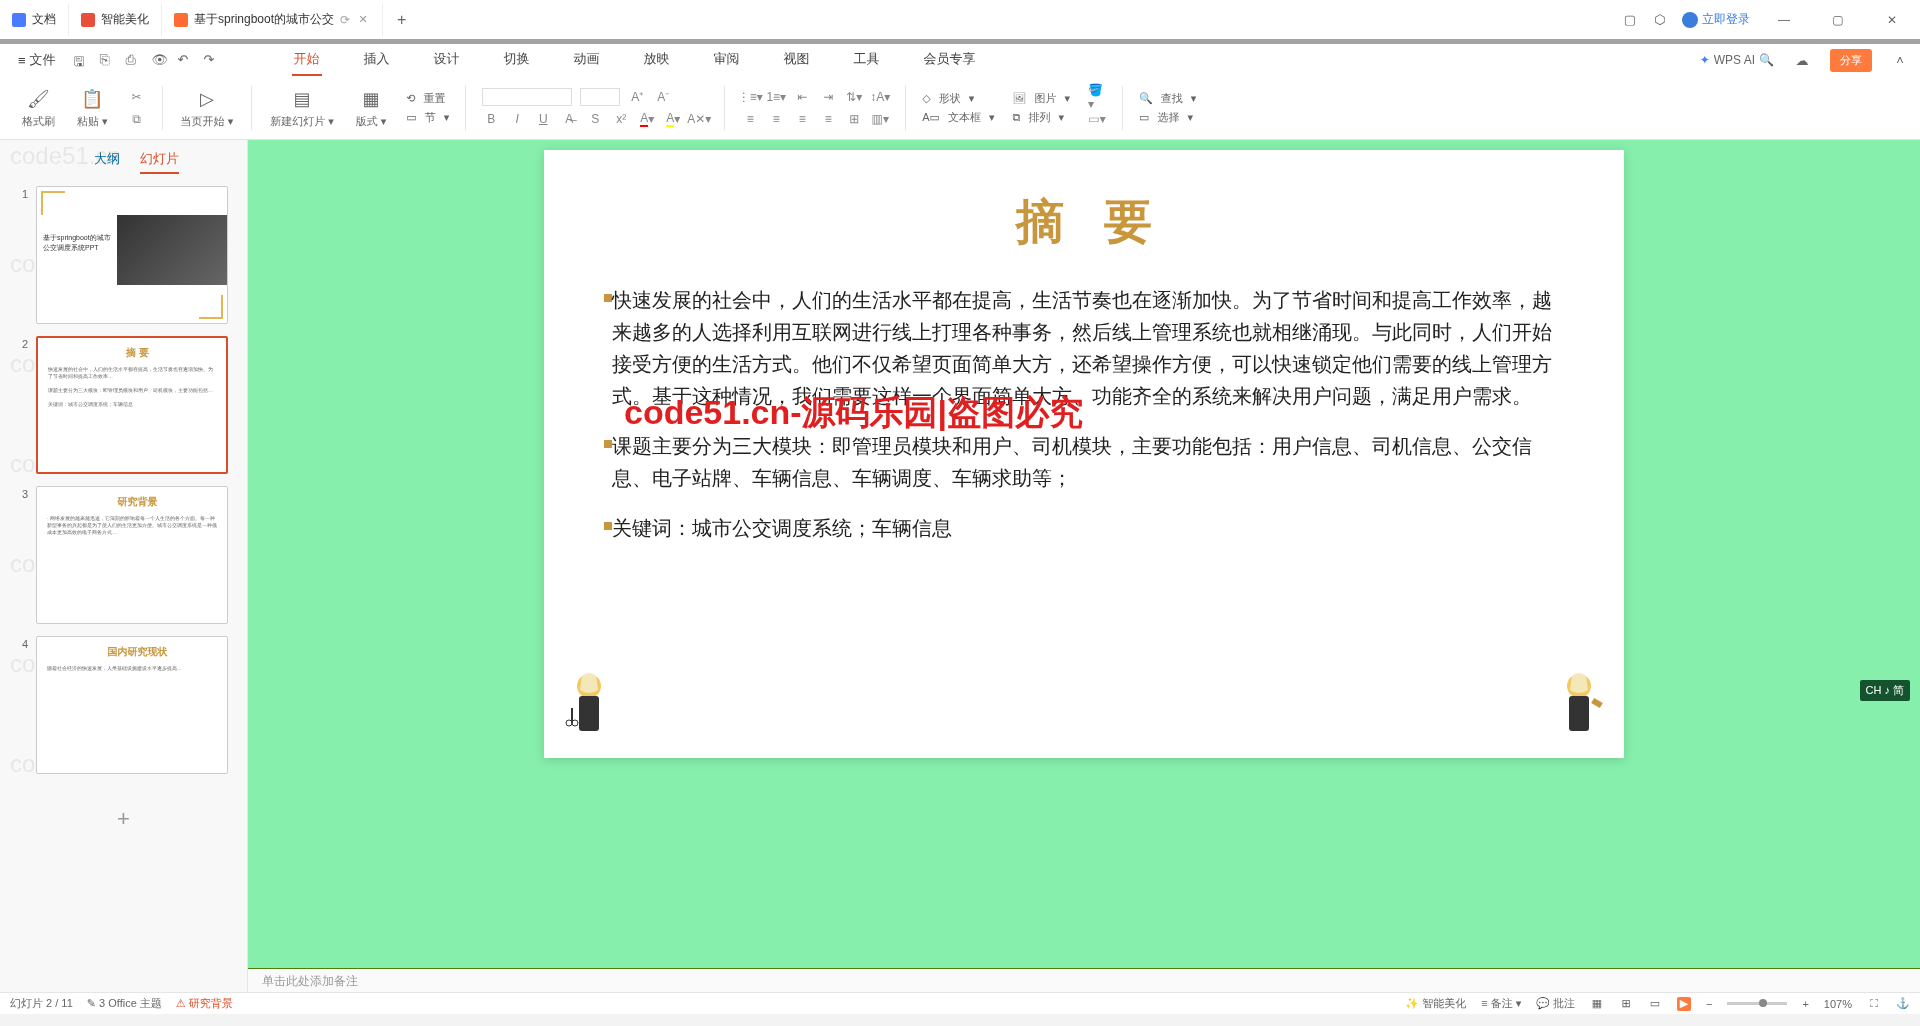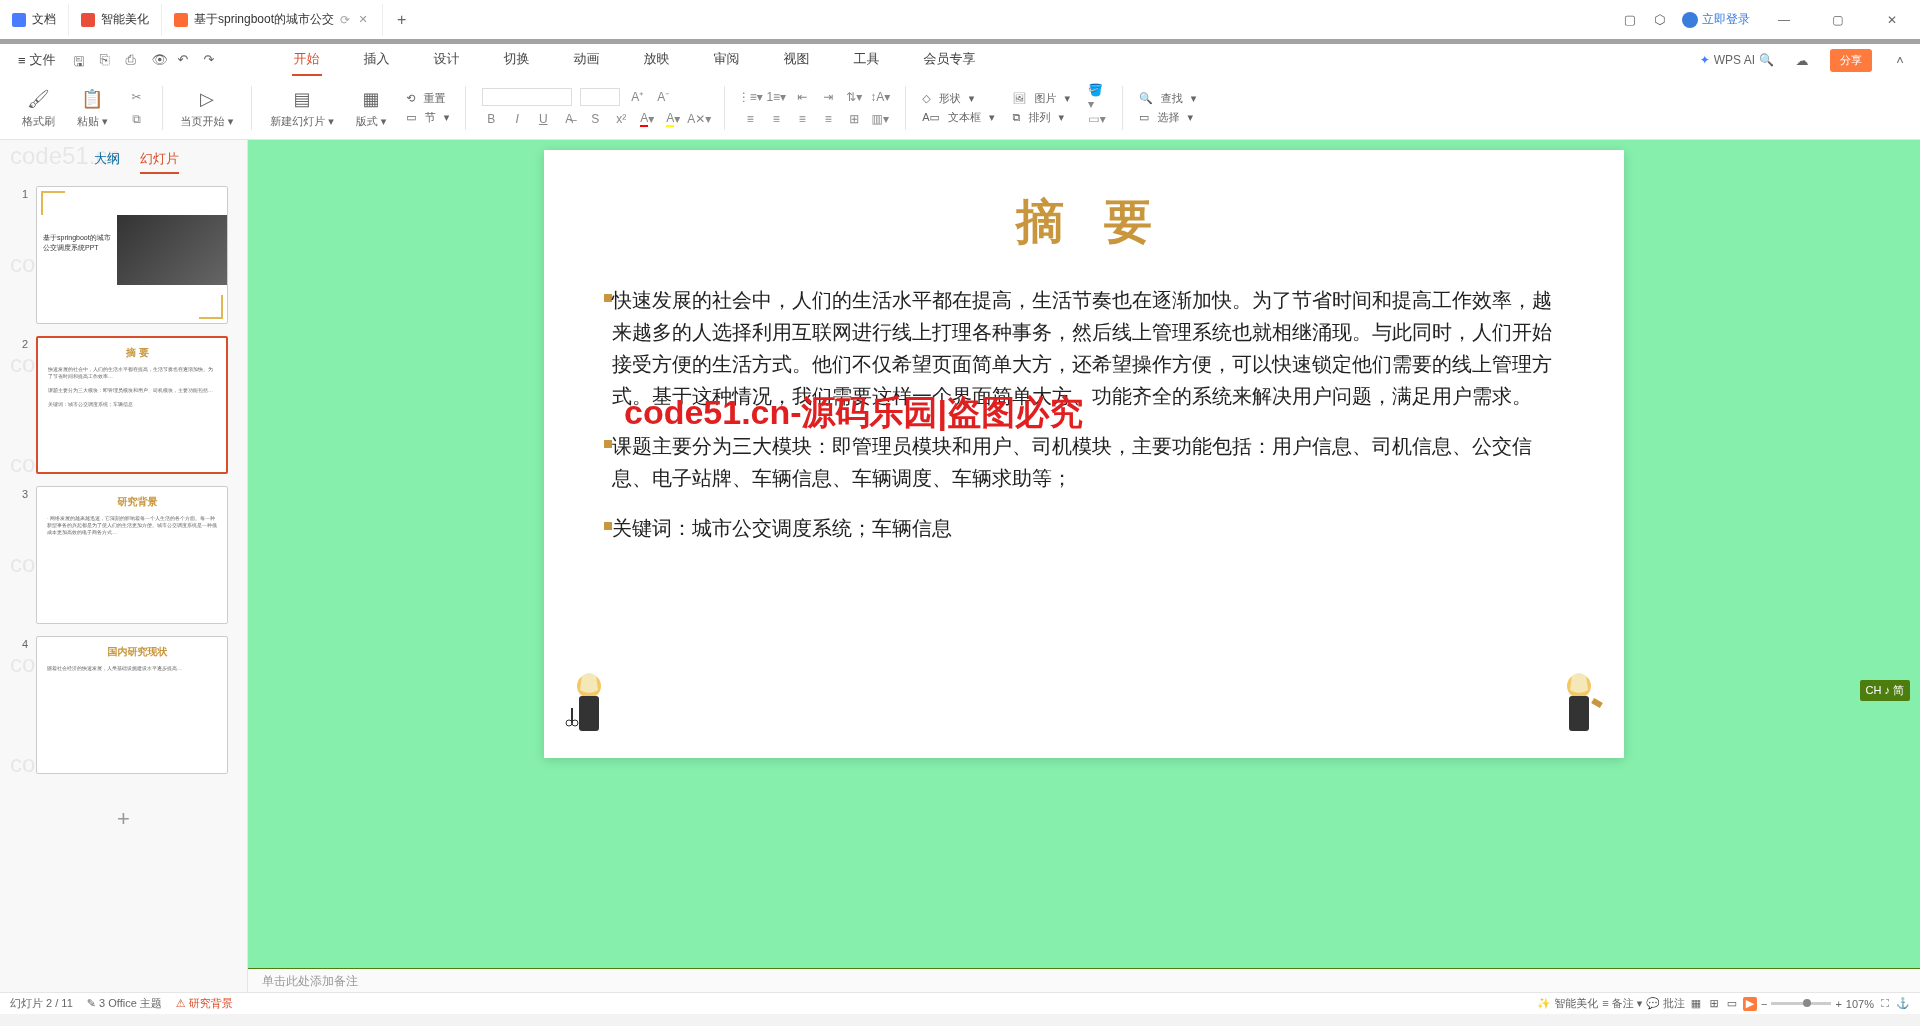--- a/index.html
+++ b/index.html
@@ -67,28 +67,28 @@
 .watermark-red { position:absolute; top:240px; left:80px; font-size:34px; color:#e02020; font-weight:bold; pointer-events:none; }
 .judge { position:absolute; bottom:10px; width:50px; height:80px; }
 .judge.left { left:20px; }
 .judge.right { right:20px; }
 .judge svg { width:100%; height:100%; }
 
 .notes-bar { height:24px; background:#fafafa; border-top:1px solid #4d7c0f; font-size:12px; color:#999; padding:4px 14px; }
 
 
 .statusbar { height:22px; background:#fff; border-top:1px solid #e5e5e5; display:flex; align-items:center; font-size:11px; color:#666; padding:0 10px; gap:14px; }
-.statusbar .right { margin-left:auto; display:flex; align-items:center; gap:4px; }
+.statusbar .right { margin-left:auto; display:flex; align-items:center; gap:15px; }
 .sb-icon { width:14px; height:14px; display:flex; align-items:center; justify-content:center; }
 
 
 .bg-wm { position:absolute; font-size:24px; color:rgba(0,0,0,0.07); pointer-events:none; white-space:nowrap; }
 
 
-.ime { position:absolute; right:10px; top:680px; background:#4d7c0f; color:#fff; font-size:11px; padding:3px 6px; border-radius:2px; }
+.ime { position:absolute; right:10px; top:680px; background:#14532d; color:#fff; font-size:11px; padding:3px 6px; border-radius:2px; }
 
 
 .th-title { font-size:10px; font-weight:bold; color:#c8963c; text-align:center; padding-top:8px;padding-left:11px; }
 .th-body { font-size:5px; color:#666; padding:6px 10px; line-height:1.4; }
 .th1-img { position:absolute; right:0; top:28px; width:110px; height:70px; background:linear-gradient(135deg,#333,#666); }
 .th1-txt { position:absolute; left:6px; top:46px; font-size:7px; color:#333; width:70px; }
 .th-corner { position:absolute; width:24px; height:24px; border:2px solid #e3b752; }
 .th-corner.tl { top:4px; left:4px; border-right:none; border-bottom:none; }
 .th-corner.br { bottom:4px; right:4px; border-left:none; border-top:none; }
 </style>

